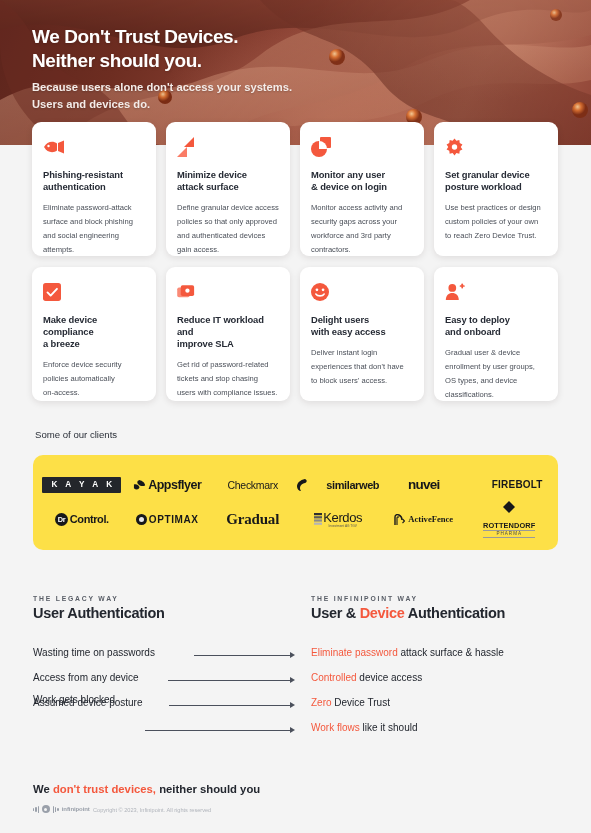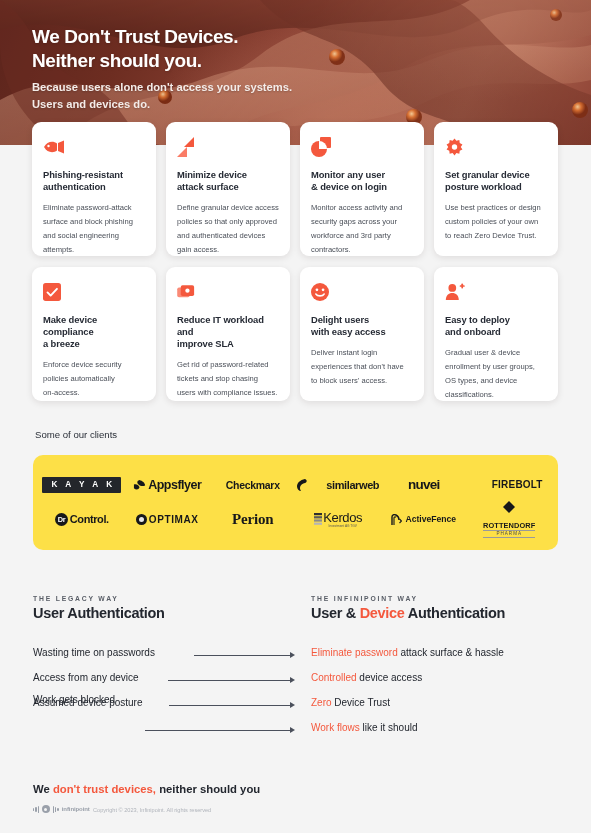--- a/index.html
+++ b/index.html
@@ -70,30 +70,30 @@
     display: grid; grid-template-columns: repeat(6, 1fr); grid-template-rows: 1fr 1fr;
     align-items: center; justify-items: center;
     padding: 14px 6px 12px 6px;
   }
   .logo { color: #17181a; text-align: center; line-height: 1; }
   .logo-kayak {
     background: #23262b; color: #fff; font-size: 8.2px; font-weight: bold;
     letter-spacing: 3px; padding: 4px 6px 4px 9px; border-radius: 1px;
   }
   .logo-appsflyer { font-size: 12.5px; font-weight: bold; letter-spacing: -0.5px; display: flex; align-items: center; gap: 2px; }
-  .logo-checkmarx { font-size: 10.5px; font-weight: bold; letter-spacing: -0.3px; }
+  .logo-checkmarx { font-size: 10.5px; font-weight: normal; letter-spacing: -0.3px; }
   .logo-similarweb { font-size: 11px; font-weight: bold; letter-spacing: -0.4px; display: flex; align-items: flex-end; gap: 18px; }
   .logo-nuvei { font-size: 13.5px; font-weight: bold; letter-spacing: -0.8px; }
   .logo-firebolt { font-size: 10px; font-weight: bold; letter-spacing: 0.2px; padding-left: 16px; }
   .logo-drcontrol { font-size: 11px; font-weight: bold; letter-spacing: -0.4px; display: flex; align-items: center; gap: 2px; }
   .logo-optimax { font-size: 10px; font-weight: bold; letter-spacing: 0.6px; display: flex; align-items: center; gap: 2px; }
   .logo-perion { font-family: "Liberation Serif", serif; font-size: 15px; font-weight: bold; letter-spacing: -0.2px; }
   .logo-kerdos { font-size: 13px; font-weight: 500; letter-spacing: -0.4px; display: flex; align-items: center; gap: 1px; }
   .logo-kerdos-sub { font-size: 3.2px; color: #555; display: block; letter-spacing: 0; margin-top: 1px; }
-  .logo-activefence { font-size: 8.6px; font-weight: bold; display: flex; align-items: center; gap: 3px; }
+  .logo-activefence { font-size: 8.6px; font-weight: bold; display: flex; align-items: center; gap: 3px; font-family: Liberation Serif, serif; }
   .logo-rottendorf { font-size: 7.4px; font-weight: bold; letter-spacing: 0.1px; display: flex; align-items: center; gap: 9px; flex-direction: column; }
   .logo-rottendorf-sub { font-size: 4.6px; font-weight: normal; letter-spacing: 1px; color: #4a4a4a; display: block; border-top: 1px solid #9a9a9a; border-bottom: 1px solid #9a9a9a; margin-top: 1px; padding: 0.5px 0; }
   .dot-mark { width: 11px; height: 11px; border-radius: 50%; background: #17181a; display: inline-block; position: relative; }
   .dot-mark::after { content: ""; position: absolute; left: 3px; top: 3px; width: 5px; height: 5px; border-radius: 50%; background: #e7e7e7; }
 
   
   .cmp-label {
     position: absolute; color: #585d66; font-size: 6.8px; font-weight: bold;
     letter-spacing: 1.8px;
   }
@@ -323,21 +323,21 @@
         <svg width="13" height="13" viewBox="0 0 14 14">
           <circle cx="7" cy="7" r="7" fill="#17181a"></circle>
           <text x="7" y="10" font-size="8" font-family="Liberation Sans, sans-serif" font-weight="bold" fill="#ffffff" text-anchor="middle">Dr</text>
         </svg>
         <span>Control.</span>
       </div>
       <div class="logo logo-optimax">
         <span class="dot-mark"></span>
         <span>OPTIMAX</span>
       </div>
-      <div class="logo logo-perion">Perion</div>
+      <div class="logo logo-perion">Gradual</div>
       <div class="logo logo-kerdos">
         <svg width="8" height="13" viewBox="0 0 8 13">
           <rect x="0" y="0" width="8" height="2.2" fill="#2f2f2f"></rect>
           <rect x="0" y="3.2" width="8" height="2.2" fill="#5a5a5a"></rect>
           <rect x="0" y="6.4" width="8" height="2.2" fill="#8a8a8a"></rect>
           <rect x="0" y="9.6" width="8" height="2.2" fill="#b5b5b5"></rect>
         </svg>
         <span>
           <span>Kerdos</span>
           <span class="logo-kerdos-sub">Investment AG TGV</span>

